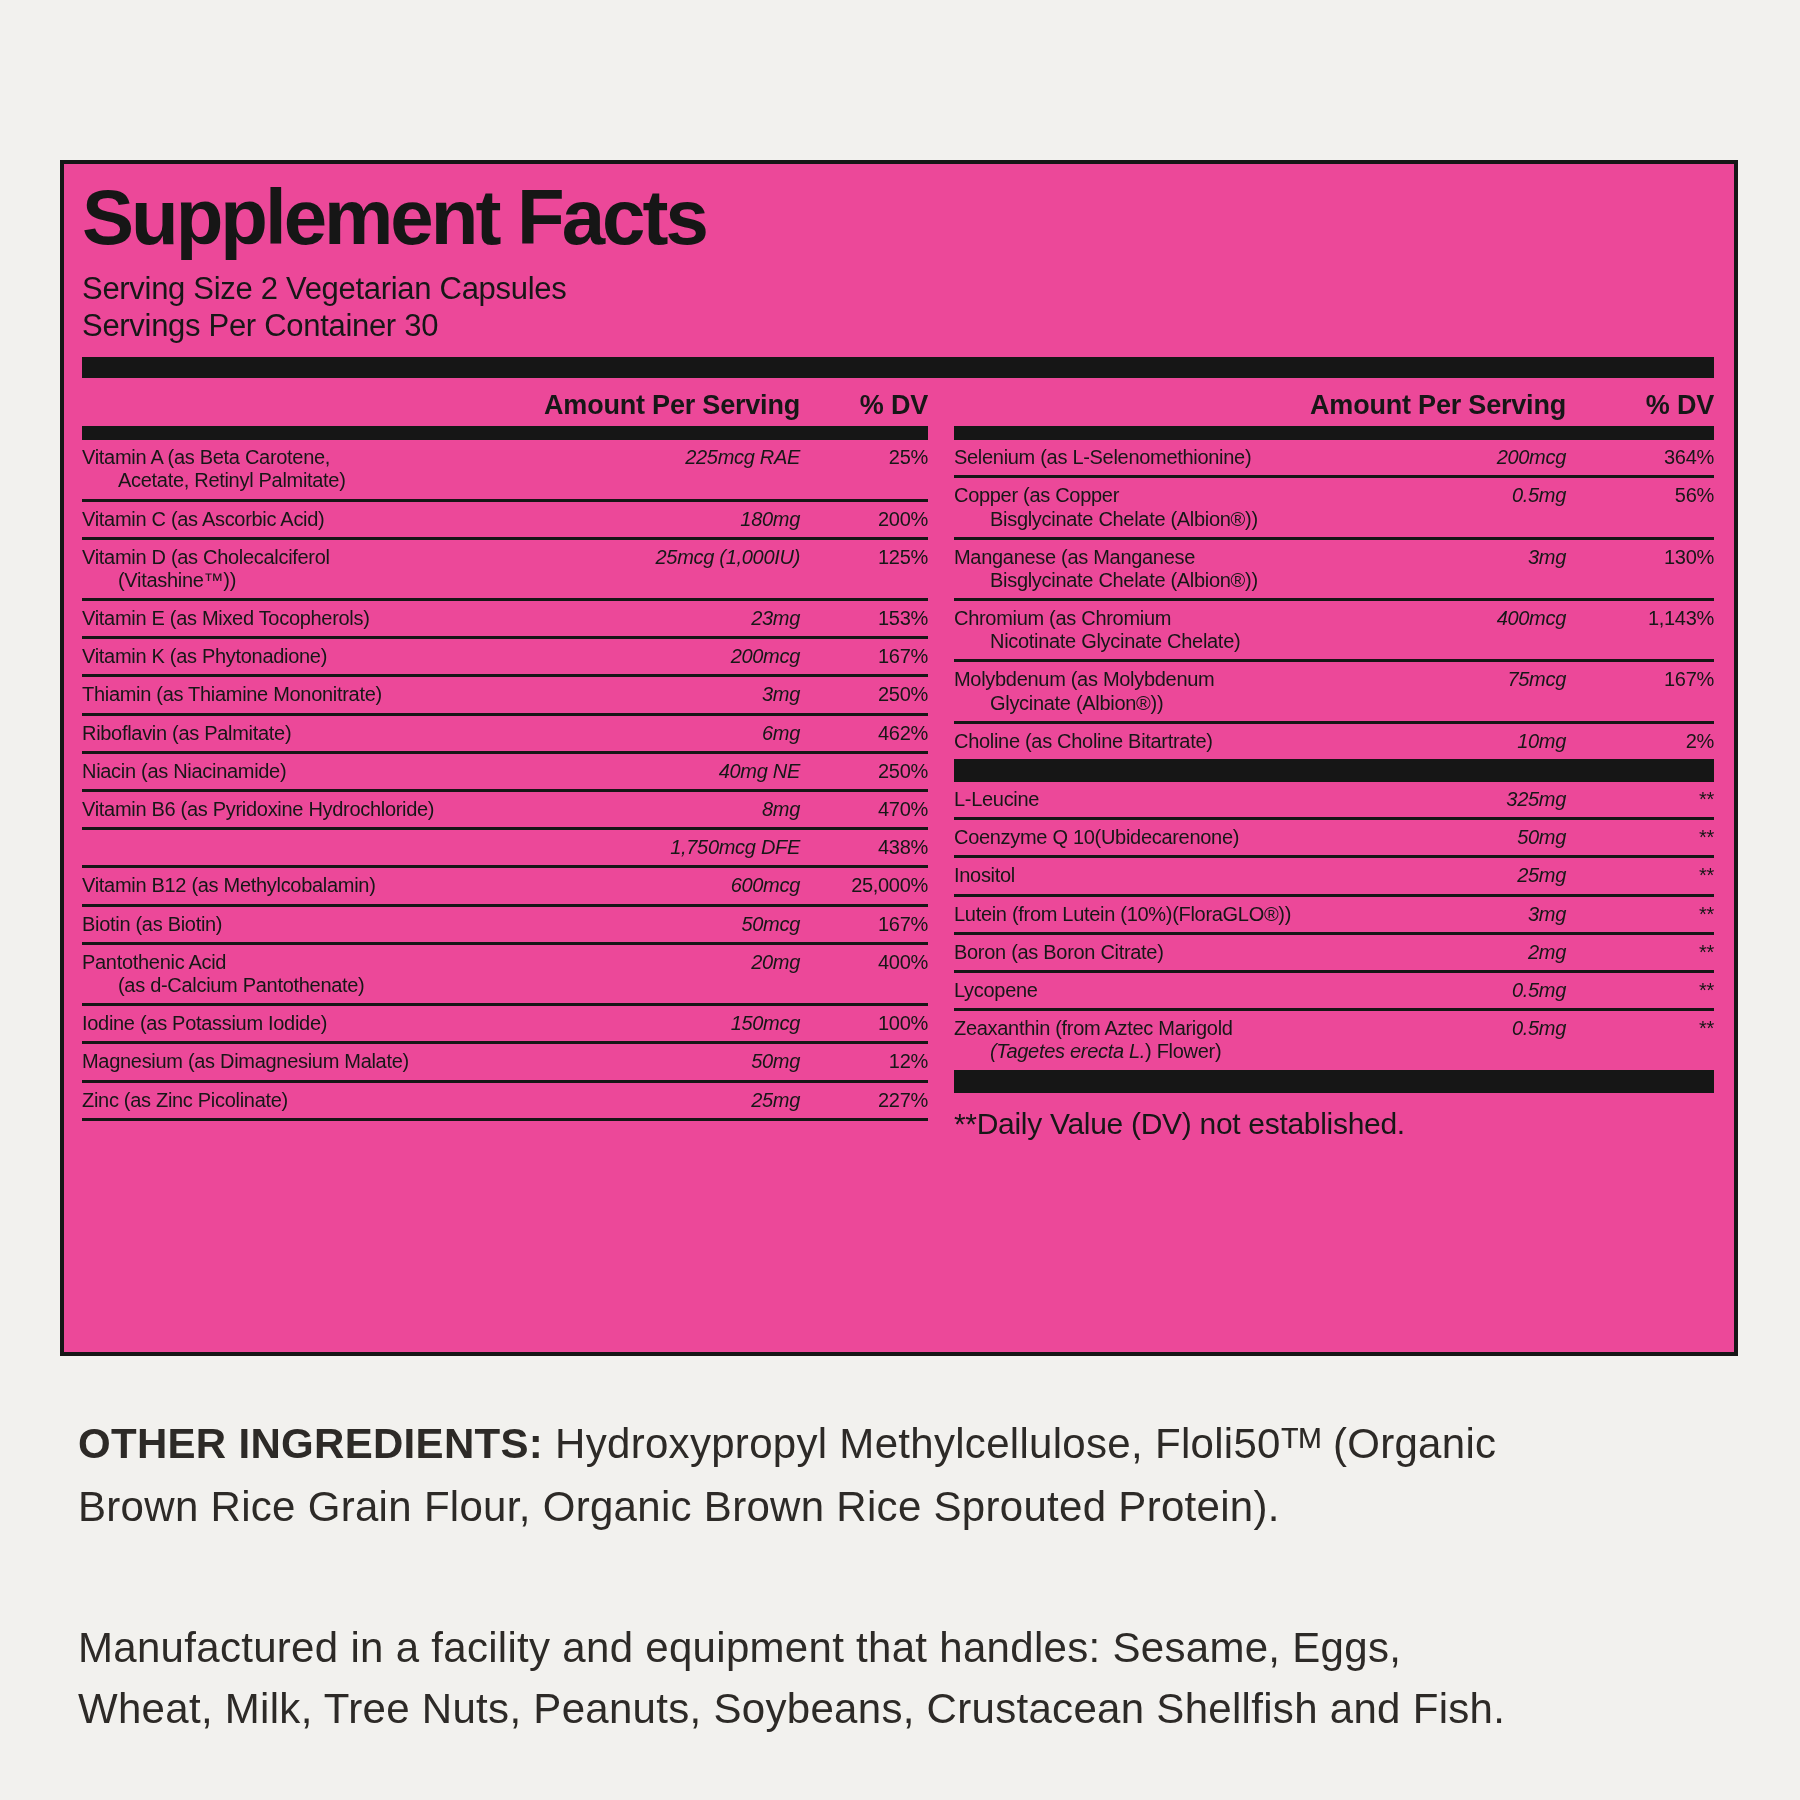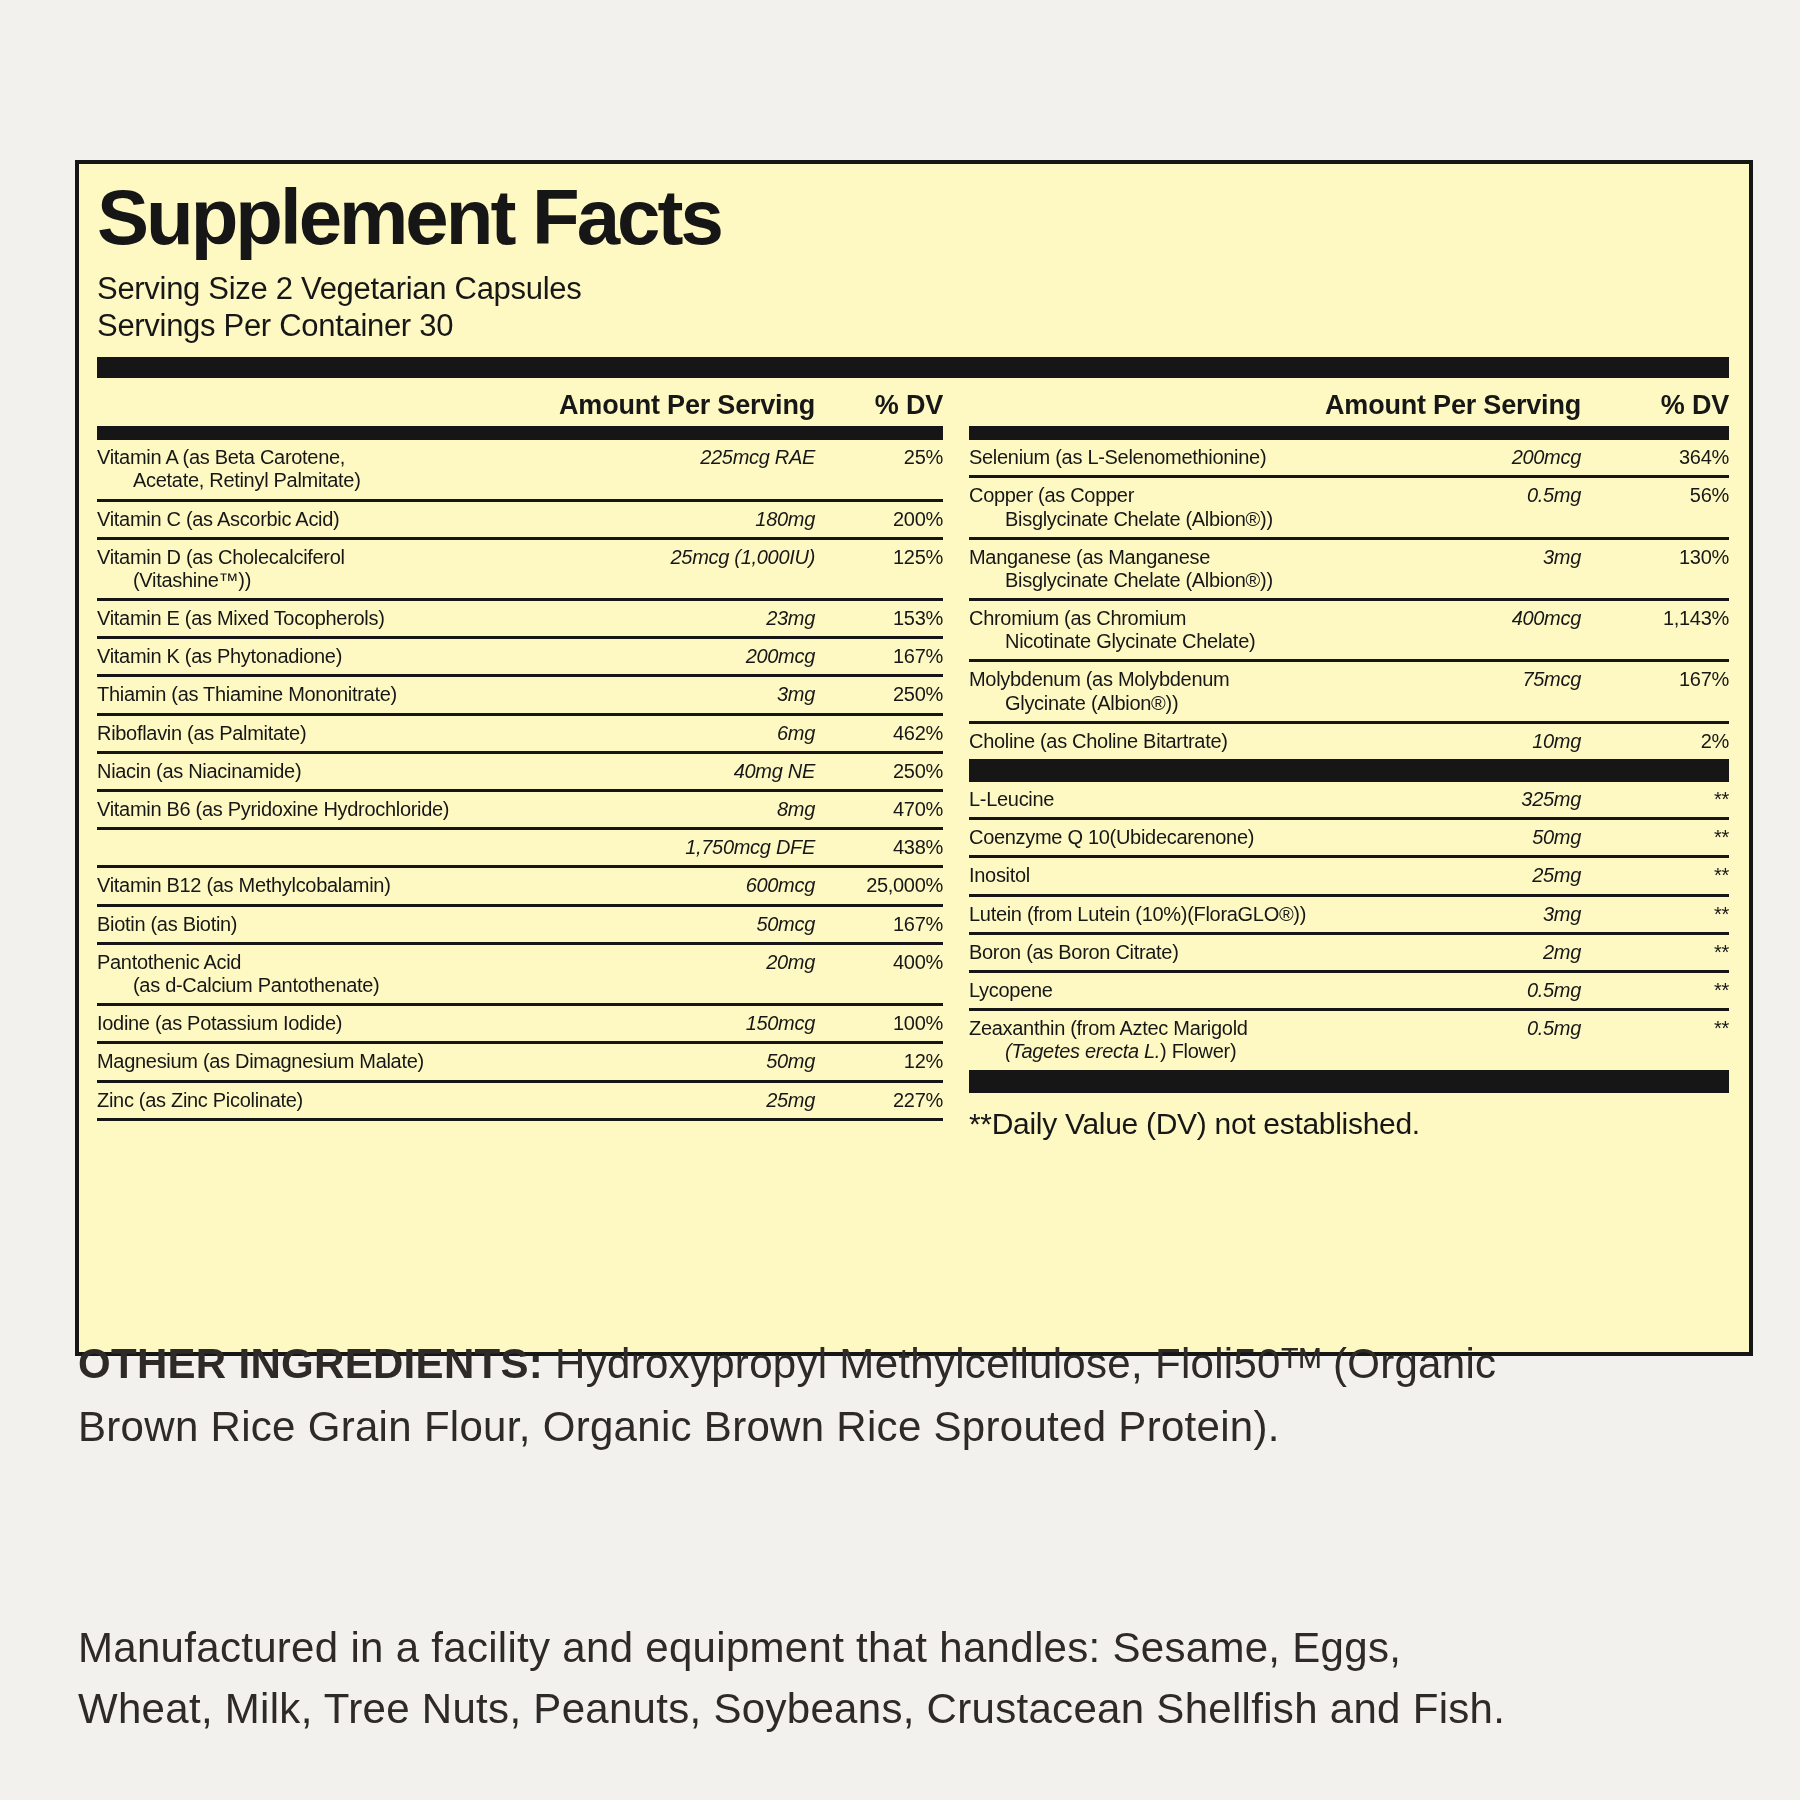--- a/index.html
+++ b/index.html
@@ -4,23 +4,22 @@
 <style>
   html,body{margin:0;padding:0;}
   body{
     width:1800px;height:1800px;position:relative;
     background:#f2f1ee;
     font-family:"Liberation Sans","DejaVu Sans",sans-serif;
     color:#171717;
   }
   .panel{
     position:absolute;left:60px;top:160px;width:1678px;height:1196px;
-    box-sizing:border-box;background:#fef9c3;border:4px solid #161616;
+    box-sizing:border-box;background:#ec4899;border:4px solid #161616;
     padding:14px 20px 10px 18px;
-    margin-left:15px;
   }
   .title{
     margin:0;font-size:78px;font-weight:700;letter-spacing:-3px;
     line-height:1.02;color:#161616;
   }
   .serving{font-size:31px;letter-spacing:-0.3px;line-height:1.22;}
   .serving.first{margin-top:12px;}
   .bar-main{height:21px;background:#161616;margin-top:12px;}
   .cols{display:flex;margin-top:2px;align-items:flex-start;}
   .col{width:846px;display:flex;flex-direction:column;}
@@ -36,21 +35,21 @@
   .row{
     display:flex;align-items:flex-start;
     padding:6px 0 6px;border-bottom:3.5px solid #161616;
     font-size:20px;letter-spacing:-0.3px;line-height:1.16;
   }
   .row .nm{flex:1;padding-left:36px;text-indent:-36px;}
   .row .amt{white-space:nowrap;padding-left:12px;margin-left:auto;font-style:italic;}
   .secbar{height:20px;background:#161616;}
   .footnote{font-size:30px;letter-spacing:-0.3px;padding-top:14px;}
   .other{
-    position:absolute;left:78px;top:1332px;width:1520px;margin:0;
+    position:absolute;left:78px;top:1412px;width:1520px;margin:0;
     font-size:42px;line-height:1.5;color:#2d2a27;letter-spacing:0.3px;
   }
   .other b{font-weight:700;}
   .allergen{
     position:absolute;left:78px;top:1618px;width:1640px;margin:0;
     font-size:42px;line-height:1.45;color:#2d2a27;letter-spacing:0.3px;
   }
 </style>
 </head>
 <body>

